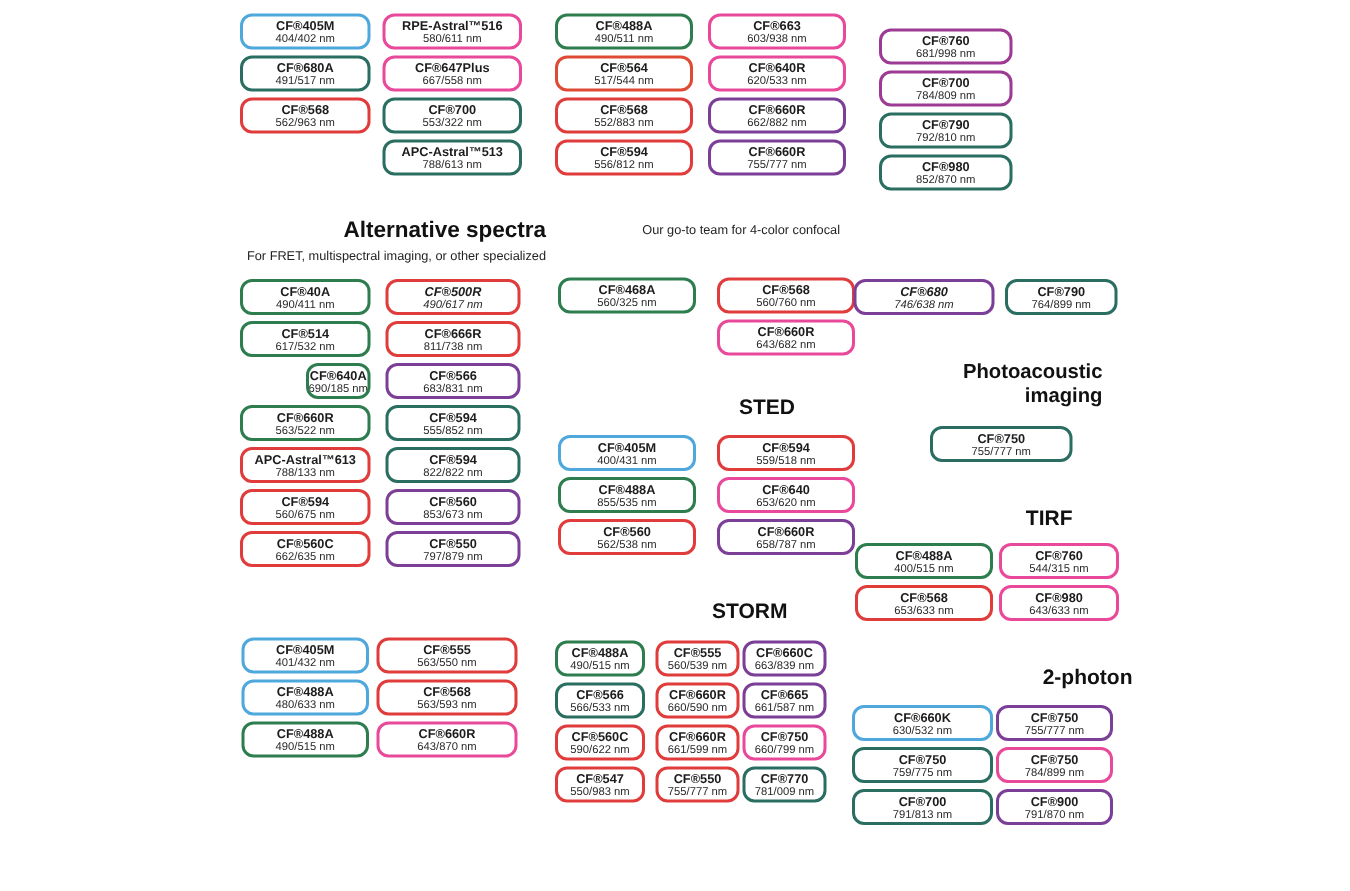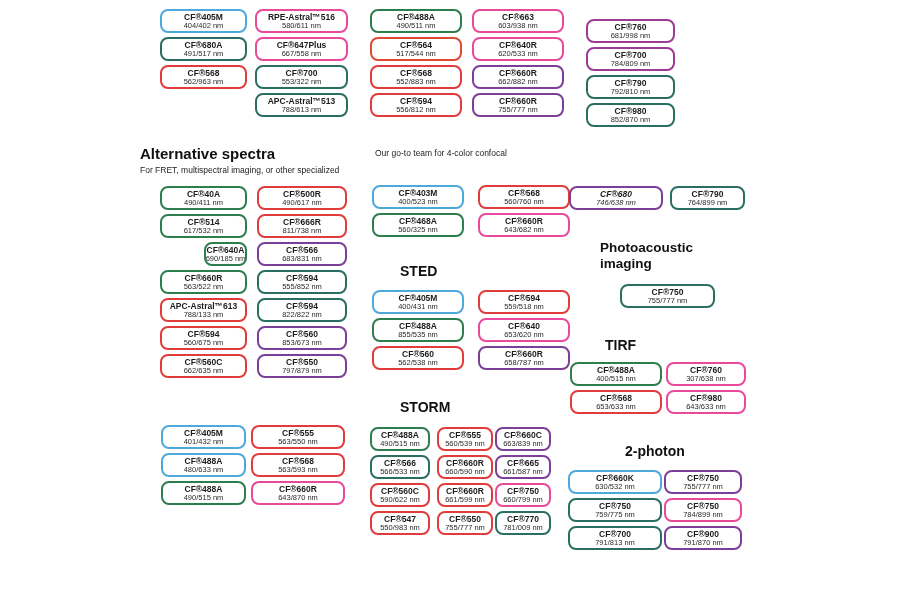--- a/index.html
+++ b/index.html
@@ -18,21 +18,21 @@
     border:2px solid #999;
     border-radius:8px;
     background:#ffffff;
     display:flex;flex-direction:column;
     align-items:center;justify-content:center;
     line-height:1.18;
     overflow:hidden;
   }
   .dye-name{font-weight:bold;font-size:8.5px;color:#1c1c1c;white-space:nowrap;}
   .dye-range{font-size:7.5px;color:#2a2a2a;white-space:nowrap;}
-  .sec-head{position:absolute;text-align:left;color:#111;}
+  .sec-head{position:absolute;text-align:right;color:#111;}
   .sec-title{font-weight:bold;font-size:15px;color:#111;line-height:1.1;}
   .sec-title.sm{font-size:14px;}
   .sec-title.xs{font-size:13.5px;line-height:1.2;}
   .sec-sub{font-size:8.5px;color:#222;margin-top:2px;}
 </style>
 </head>
 <body>
 
 <div id="canvas">
 
@@ -151,21 +151,21 @@
       <div class="dye-box" style="border-color: rgb(224, 60, 60);">
         <span class="dye-name">CF®594</span>
         <span class="dye-range">560/675 nm</span>
       </div>
       <div class="dye-box" style="border-color: rgb(224, 60, 60);">
         <span class="dye-name">CF®560C</span>
         <span class="dye-range">662/635 nm</span>
       </div>
     </div>
   <div class="col" style="left:257px;top:186px;width:90px">
-      <div class="dye-box" style="border-color: rgb(224, 60, 60);">
+      <div class="dye-box" style="border-color: rgb(224, 60, 60); font-style: italic;">
         <span class="dye-name">CF®500R</span>
         <span class="dye-range">490/617 nm</span>
       </div>
       <div class="dye-box" style="border-color: rgb(224, 60, 60);">
         <span class="dye-name">CF®666R</span>
         <span class="dye-range">811/738 nm</span>
       </div>
       <div class="dye-box" style="border-color: rgb(124, 63, 152);">
         <span class="dye-name">CF®566</span>
         <span class="dye-range">683/831 nm</span>
@@ -185,24 +185,20 @@
       <div class="dye-box" style="border-color: rgb(124, 63, 152);">
         <span class="dye-name">CF®550</span>
         <span class="dye-range">797/879 nm</span>
       </div>
     </div>
 
   <div class="sec-head" style="left:375px;top:146px;width:185px">
     <div class="sec-sub">Our go-to team for 4-color confocal</div>
   </div>
   <div class="col" style="left:372px;top:185px;width:92px">
-      <div class="dye-box" style="border-color: rgb(79, 168, 220);">
-        <span class="dye-name">CF®403M</span>
-        <span class="dye-range">400/523 nm</span>
-      </div>
       <div class="dye-box" style="border-color: rgb(46, 125, 78);">
         <span class="dye-name">CF®468A</span>
         <span class="dye-range">560/325 nm</span>
       </div>
     </div>
   <div class="col" style="left:478px;top:185px;width:92px">
       <div class="dye-box" style="border-color: rgb(224, 60, 60);">
         <span class="dye-name">CF®568</span>
         <span class="dye-range">560/760 nm</span>
       </div>
@@ -276,21 +272,21 @@
         <span class="dye-range">400/515 nm</span>
       </div>
       <div class="dye-box" style="border-color: rgb(224, 60, 60);">
         <span class="dye-name">CF®568</span>
         <span class="dye-range">653/633 nm</span>
       </div>
     </div>
   <div class="col" style="left:666px;top:362px;width:80px">
       <div class="dye-box" style="border-color: rgb(233, 73, 154);">
         <span class="dye-name">CF®760</span>
-        <span class="dye-range">307/638 nm</span>
+        <span class="dye-range">544/315 nm</span>
       </div>
       <div class="dye-box" style="border-color: rgb(233, 73, 154);">
         <span class="dye-name">CF®980</span>
         <span class="dye-range">643/633 nm</span>
       </div>
     </div>
 
   <div class="col" style="left:161px;top:425px;width:85px">
       <div class="dye-box" style="border-color: rgb(79, 168, 220);">
         <span class="dye-name">CF®405M</span>

